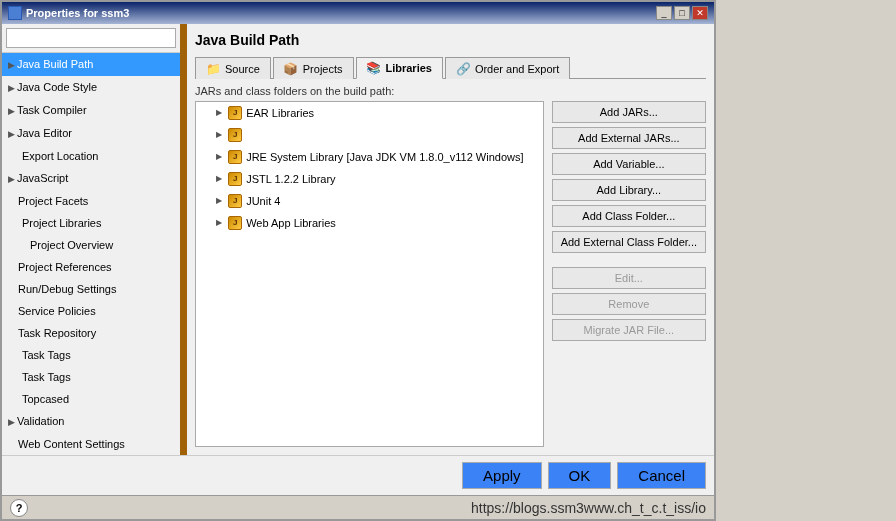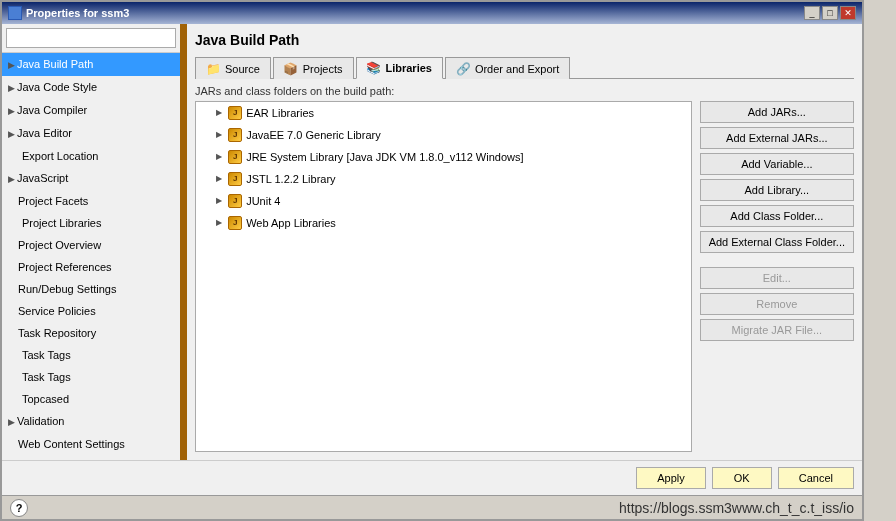--- a/index.html
+++ b/index.html
@@ -6,21 +6,21 @@
     body {
       font-family: 'Segoe UI', Tahoma, sans-serif;
       font-size: 12px;
       background: #d4d0c8;
       width: 896px;
       height: 521px;
       overflow: hidden;
     }
 
     .window {
-      width: 864px;
+      width: 716px;
       height: 521px;
       border: 2px solid #999;
       background: #f0f0f0;
       display: flex;
       flex-direction: column;
     }
 
     .title-bar {
       background: linear-gradient(to bottom, #0a246a, #a6b5d5);
       color: white;
@@ -247,22 +247,22 @@
       justify-content: flex-end;
       align-items: center;
       padding: 6px 8px;
       gap: 6px;
       border-top: 1px solid #ccc;
       background: #f0f0f0;
     }
 
     .bottom-btn {
       padding: 4px 20px;
-      font-size: 11px;
-      background: #fef9c3;
+      font-size: 15px;
+      background: #3b82f6;
       border: 1px solid #aaa;
       cursor: pointer;
       min-width: 60px;
     }
 
     .apply-btn {
       min-width: 60px;
     }
 
     .footer-bar {
@@ -347,27 +347,27 @@
 
     <div class="left-panel-with-scroll">
       <div class="sidebar-search">
         <input type="text" placeholder="" style="">
       </div>
       <div class="sidebar-scroll-container">
         <div class="sidebar-items-scroll">
 
         <div class="sidebar-item selected has-arrow"><span class="sidebar-arrow">▶</span><span>Java Build Path</span></div>
             <div class="sidebar-item has-arrow"><span class="sidebar-arrow">▶</span><span>Java Code Style</span></div>
-            <div class="sidebar-item has-arrow"><span class="sidebar-arrow">▶</span><span>Java Compiler</span></div>
+            <div class="sidebar-item has-arrow"><span class="sidebar-arrow">▶</span><span>Task Compiler</span></div>
             <div class="sidebar-item has-arrow"><span class="sidebar-arrow">▶</span><span>Java Editor</span></div>
             <div class="sidebar-item" style="padding-left: 20px;"><span>Export Location</span></div>
             <div class="sidebar-item has-arrow"><span class="sidebar-arrow">▶</span><span>JavaScript</span></div>
             <div class="sidebar-item"><span>Project Facets</span></div>
             <div class="sidebar-item" style="padding-left: 20px;"><span>Project Libraries</span></div>
-            <div class="sidebar-item" style="padding-left: 16px;"><span>Project Overview</span></div>
+            <div class="sidebar-item" style="padding-left: 28px;"><span>Project Overview</span></div>
             <div class="sidebar-item"><span>Project References</span></div>
             <div class="sidebar-item"><span>Run/Debug Settings</span></div>
             <div class="sidebar-item"><span>Service Policies</span></div>
             <div class="sidebar-item"><span>Task Repository</span></div>
             <div class="sidebar-item" style="padding-left: 20px;"><span>Task Tags</span></div>
             <div class="sidebar-item" style="padding-left: 20px;"><span>Task Tags</span></div>
             <div class="sidebar-item" style="padding-left: 20px;"><span>Topcased</span></div>
             <div class="sidebar-item has-arrow"><span class="sidebar-arrow">▶</span><span>Validation</span></div>
             <div class="sidebar-item"><span>Web Content Settings</span></div>
             <div class="sidebar-item"></div>
@@ -405,21 +405,20 @@
         <div class="tree-panel">
 
         <div class="tree-item">
     <span class="tree-arrow">▶</span>
     <span class="jar-icon">J</span>
     <span>EAR Libraries</span>
   </div>
             <div class="tree-item">
     <span class="tree-arrow">▶</span>
     <span class="jar-icon">J</span>
-    <span>JavaEE 7.0 Generic Library</span>
   </div>
             <div class="tree-item">
     <span class="tree-arrow">▶</span>
     <span class="jar-icon">J</span>
     <span>JRE System Library [Java JDK VM 1.8.0_v112 Windows]</span>
   </div>
             <div class="tree-item">
     <span class="tree-arrow">▶</span>
     <span class="jar-icon">J</span>
     <span>JSTL 1.2.2 Library</span>

